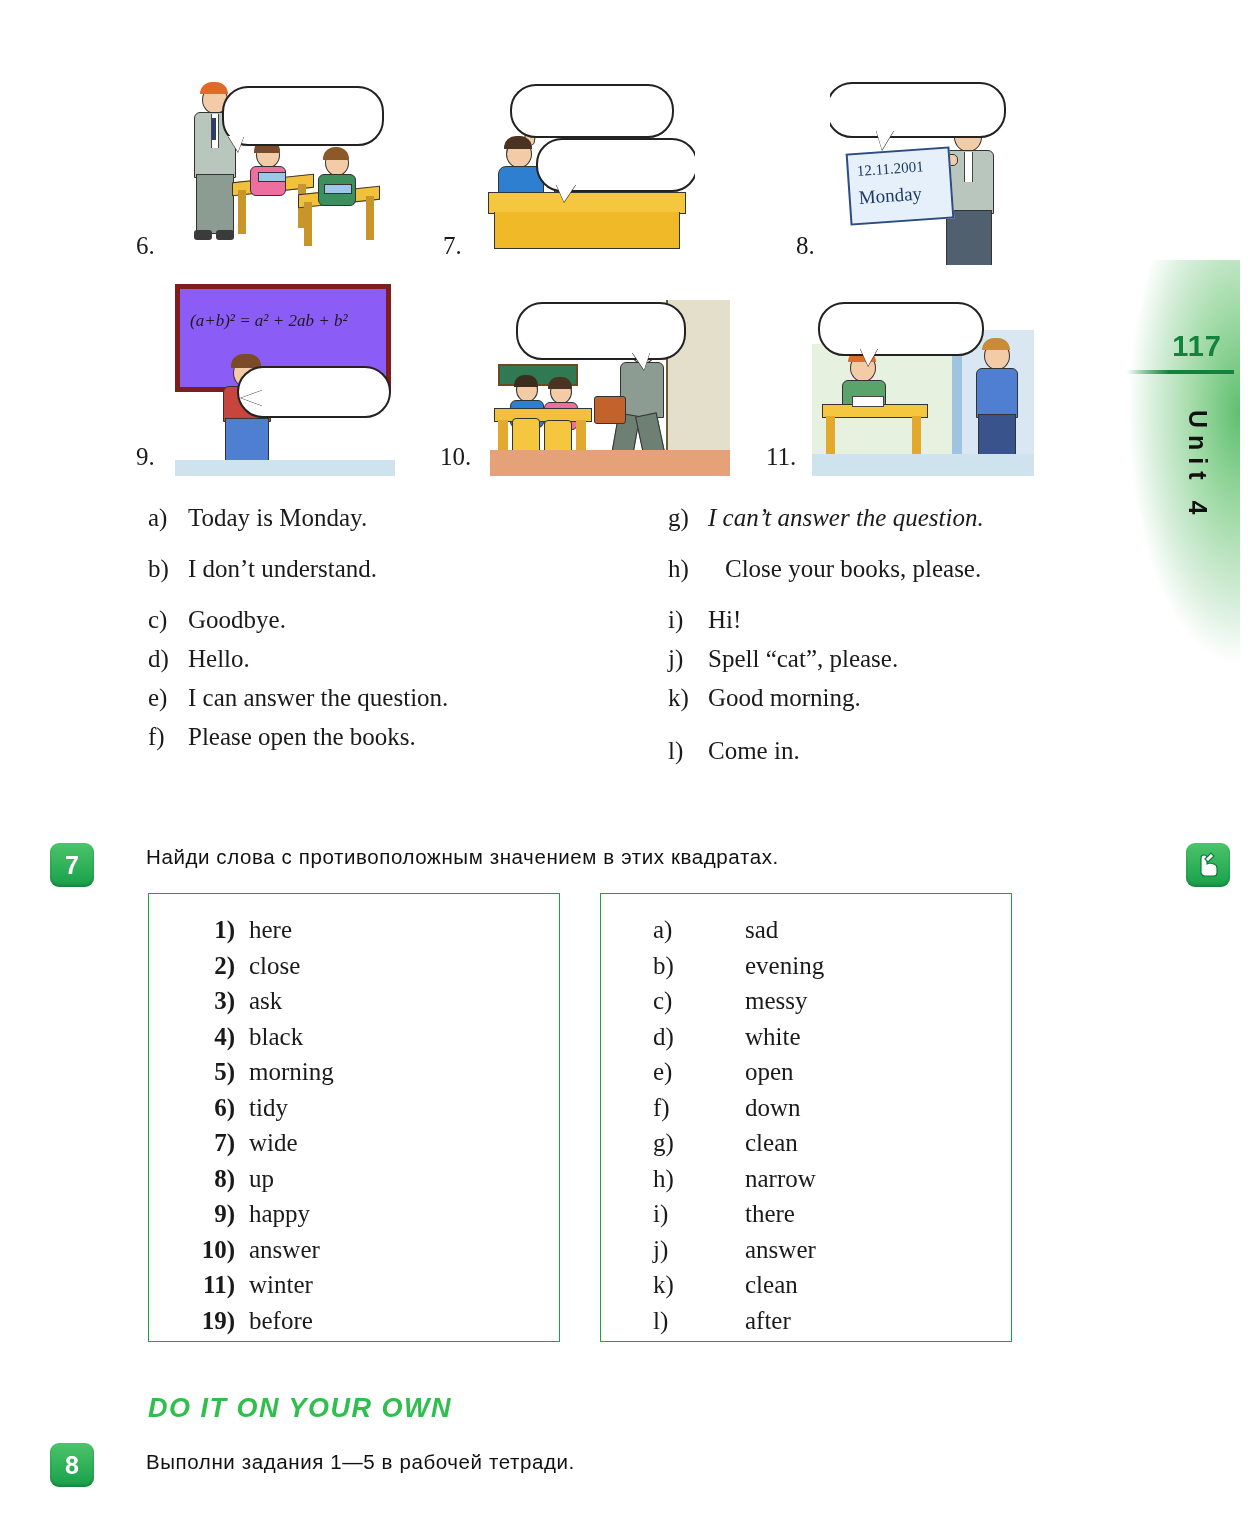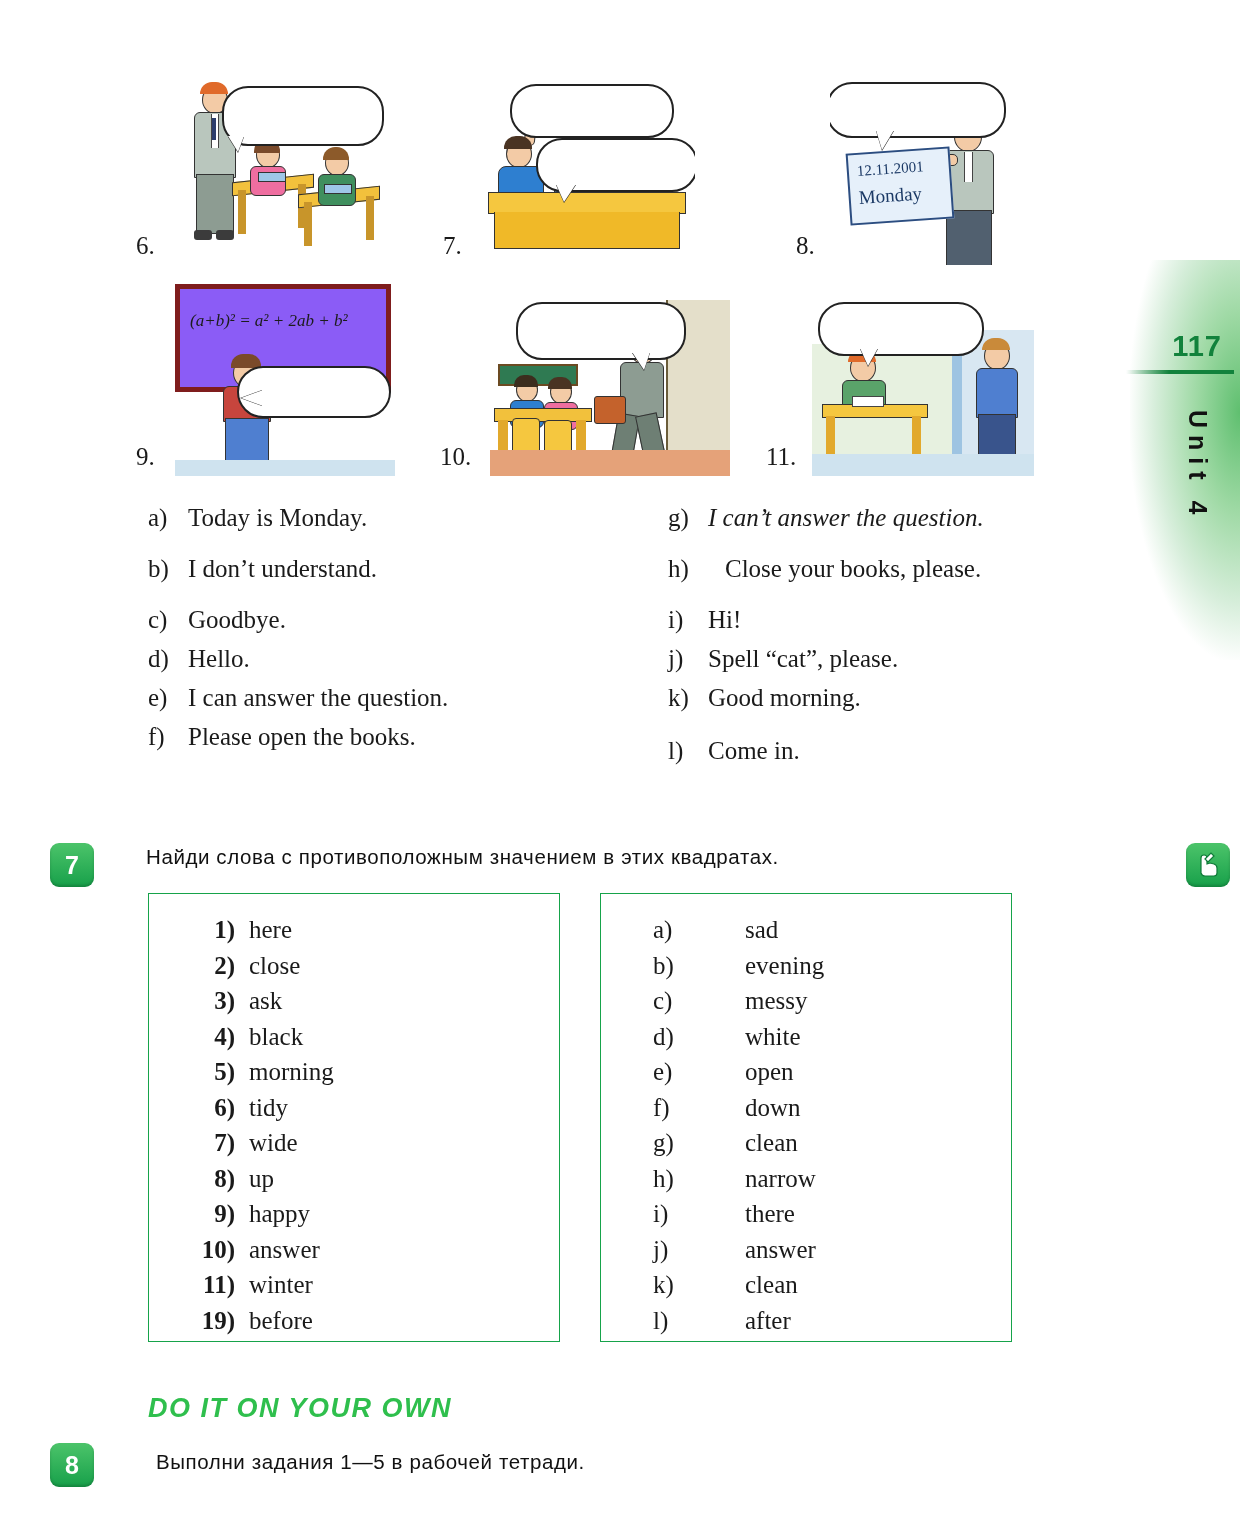--- a/index.html
+++ b/index.html
@@ -539,13 +539,13 @@
     <div class="word-item">
         <span class="word-key alpha">l)</span>
         <span class="word-val">after</span>
       </div>
   </div>
 </div>
 
 <div class="do-heading" style="left:148px; top:1393px;">DO IT ON YOUR OWN</div>
 
 <div class="ex-badge" style="left:50px; top:1443px;">8</div>
-<div class="ex-text" style="left:156px; top:1450px; width:860px;">Выполни задания 1—5 в рабочей тетради.</div>
+<div class="ex-text" style="left:146px; top:1450px; width:860px;">Выполни задания 1—5 в рабочей тетради.</div>
 
 </body></html>

